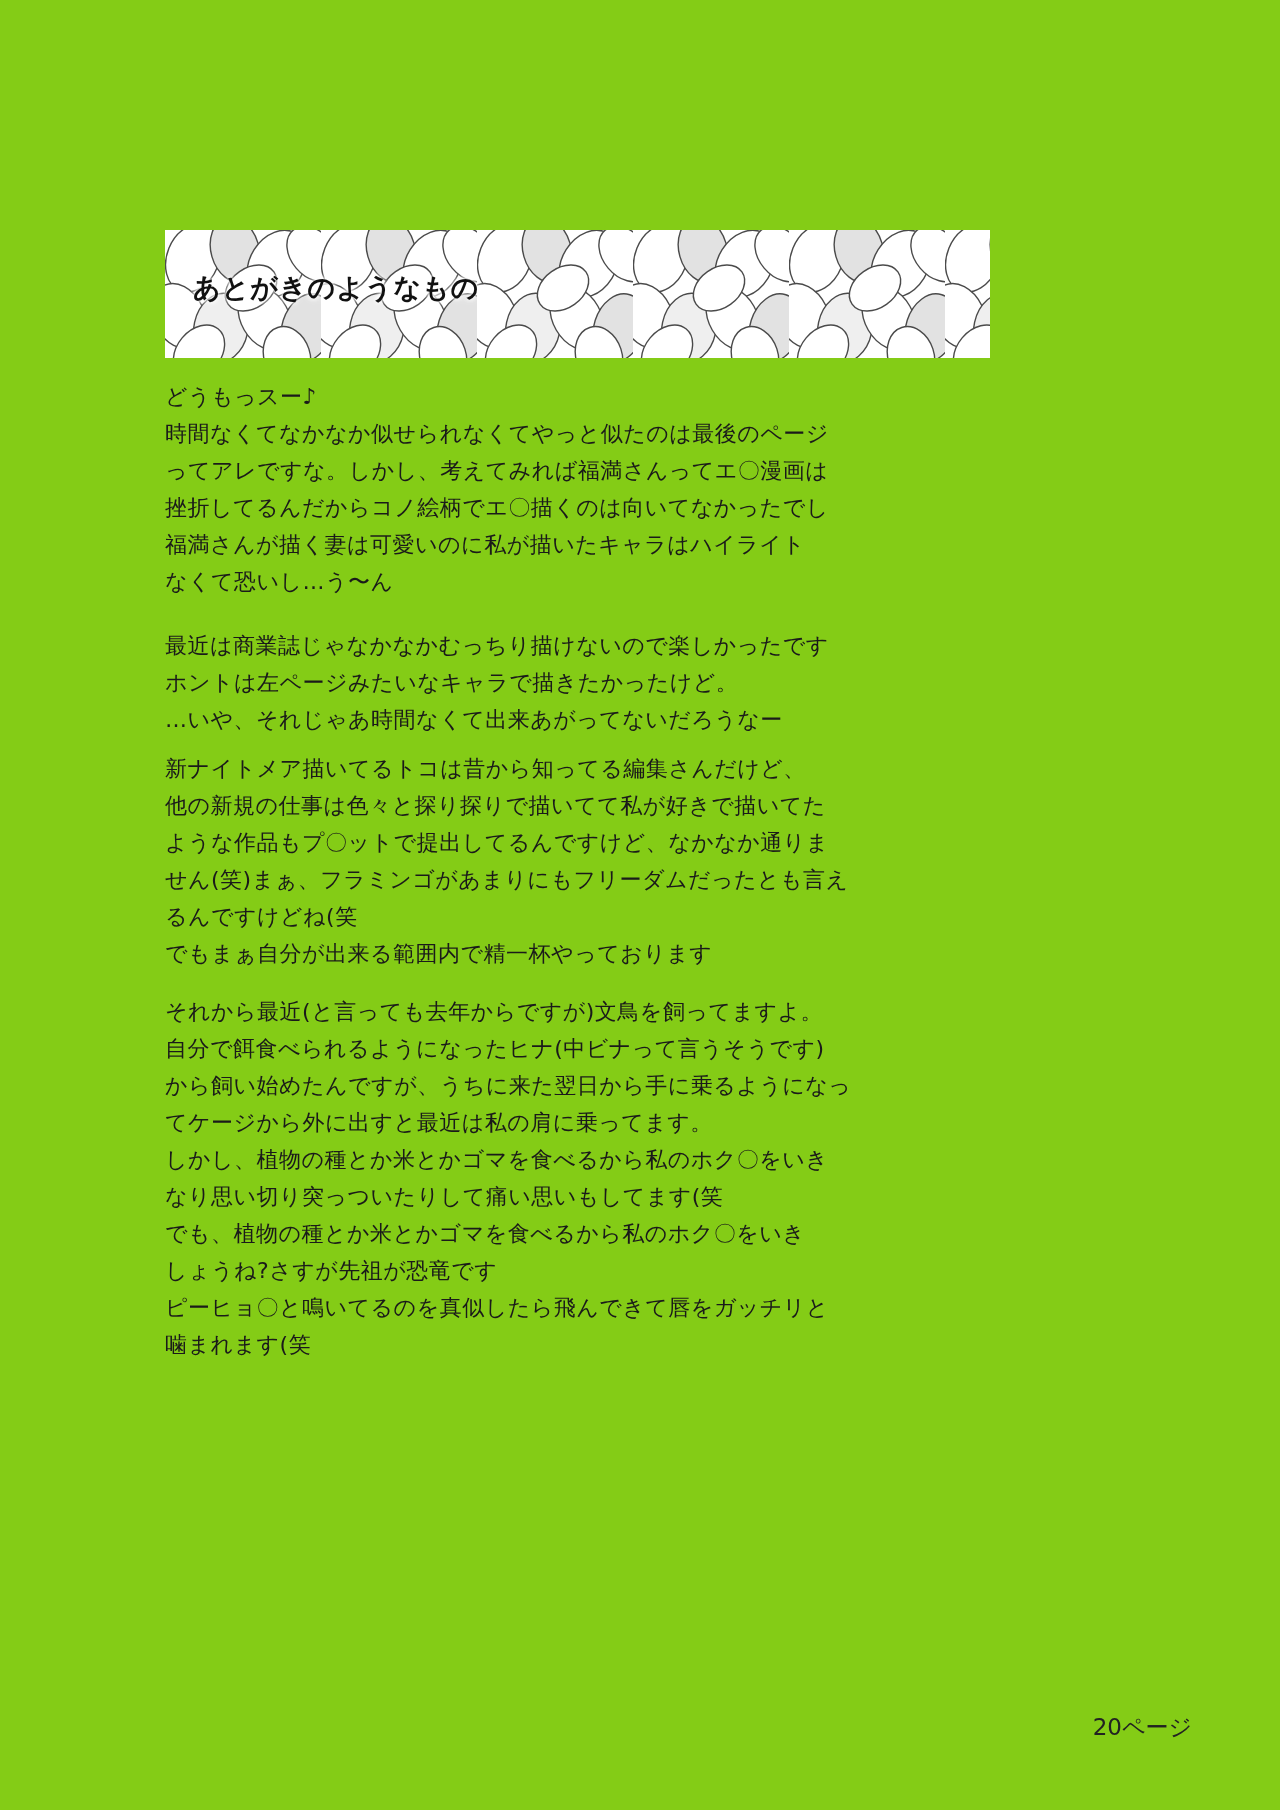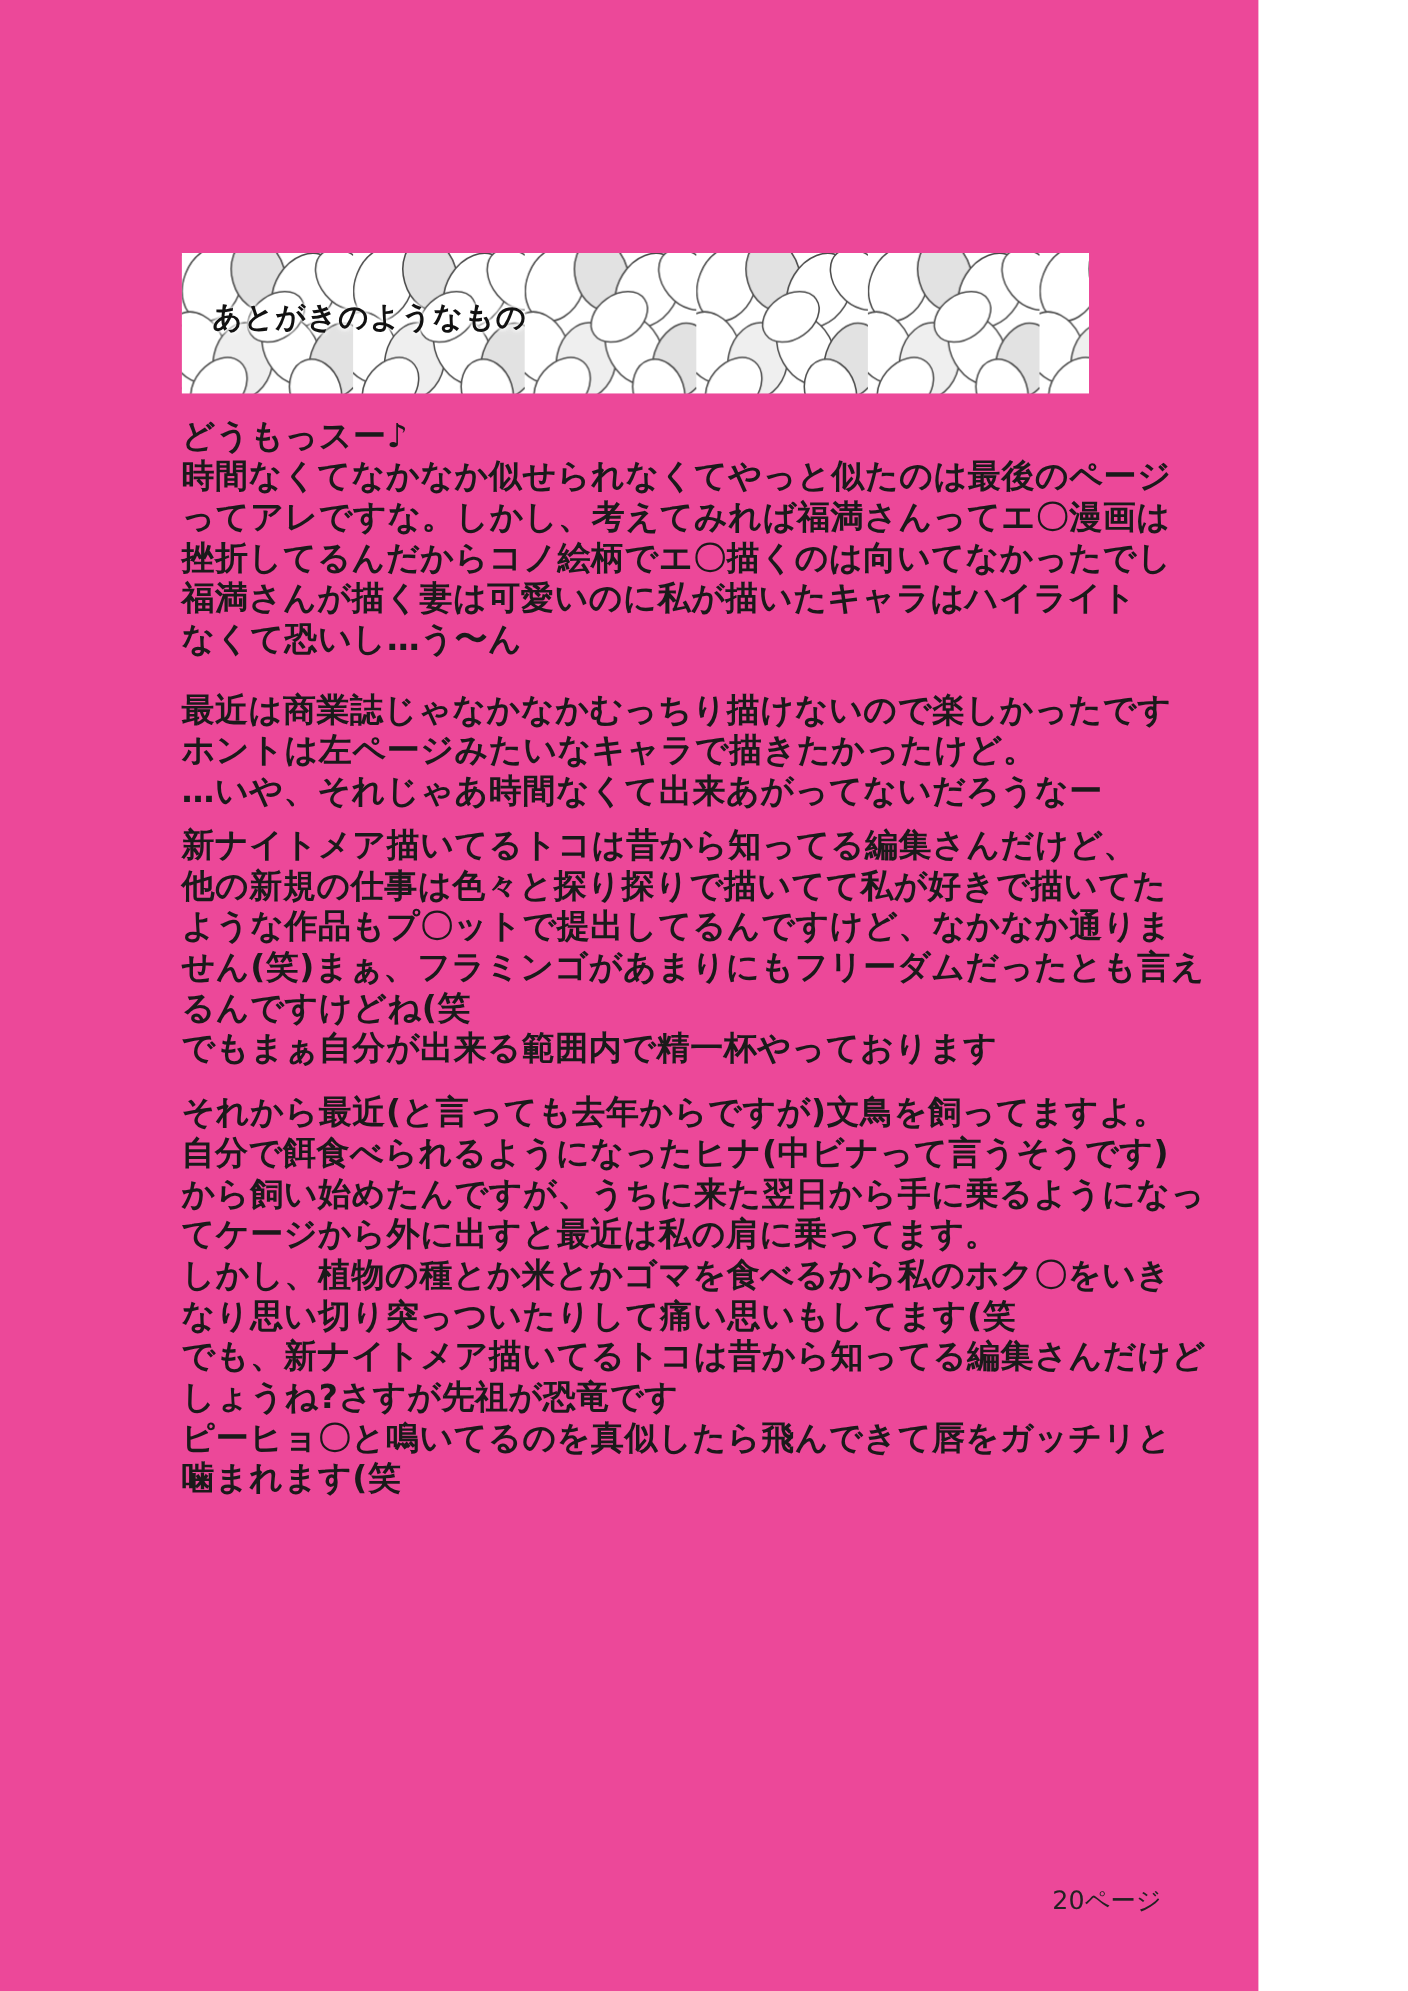--- a/index.html
+++ b/index.html
@@ -2,23 +2,23 @@
 <html><head>
 <meta charset="utf-8">
 <style>
   html, body {
     margin: 0;
     padding: 0;
     background: #ffffff;
   }
   .page {
     position: relative;
-    width: 1144px;
+    width: 1280px;
     height: 1810px;
-    background: #ec4899;
+    background: #84cc16;
     font-family: "DejaVu Sans", "Liberation Sans", sans-serif;
     color: #1a1a1a;
     overflow: hidden;
   }
   .banner {
     position: absolute;
     left: 165px;
     top: 230px;
     width: 825px;
     height: 128px;
@@ -48,26 +48,25 @@
   }
   .paragraph {
     margin: 0;
   }
   .para-0 { margin-bottom: 27px; }
   .para-1 { margin-bottom: 48px; }
   .para-2 { margin-bottom: 12px; }
   .para-3 { margin-bottom: 21px; }
   .para-4 { margin-bottom: 0; }
   .line {
-    font-size: 30px;
+    font-size: 22px;
     line-height: 37px;
     letter-spacing: 0.5px;
     white-space: nowrap;
     color: #1a1a1a;
-    font-weight: bold;
   }
   .footer {
     position: absolute;
     right: 88px;
     top: 1712px;
     font-size: 23px;
     color: #222;
     text-align: right;
   }
 </style>
@@ -123,21 +122,21 @@
         <div class="line">るんですけどね(笑</div>
         <div class="line">でもまぁ自分が出来る範囲内で精一杯やっております</div>
       </div>
       <div class="paragraph para-4">
         <div class="line">それから最近(と言っても去年からですが)文鳥を飼ってますよ。</div>
         <div class="line">自分で餌食べられるようになったヒナ(中ビナって言うそうです)</div>
         <div class="line">から飼い始めたんですが、うちに来た翌日から手に乗るようになっ</div>
         <div class="line">てケージから外に出すと最近は私の肩に乗ってます。</div>
         <div class="line">しかし、植物の種とか米とかゴマを食べるから私のホク〇をいき</div>
         <div class="line">なり思い切り突っついたりして痛い思いもしてます(笑</div>
-        <div class="line">でも、新ナイトメア描いてるトコは昔から知ってる編集さんだけど</div>
+        <div class="line">でも、植物の種とか米とかゴマを食べるから私のホク〇をいき</div>
         <div class="line">しょうね?さすが先祖が恐竜です</div>
         <div class="line">ピーヒョ〇と鳴いてるのを真似したら飛んできて唇をガッチリと</div>
         <div class="line">噛まれます(笑</div>
       </div>
     </div>
 
   <span class="footer">20ページ</span>
 
 </div>
 

